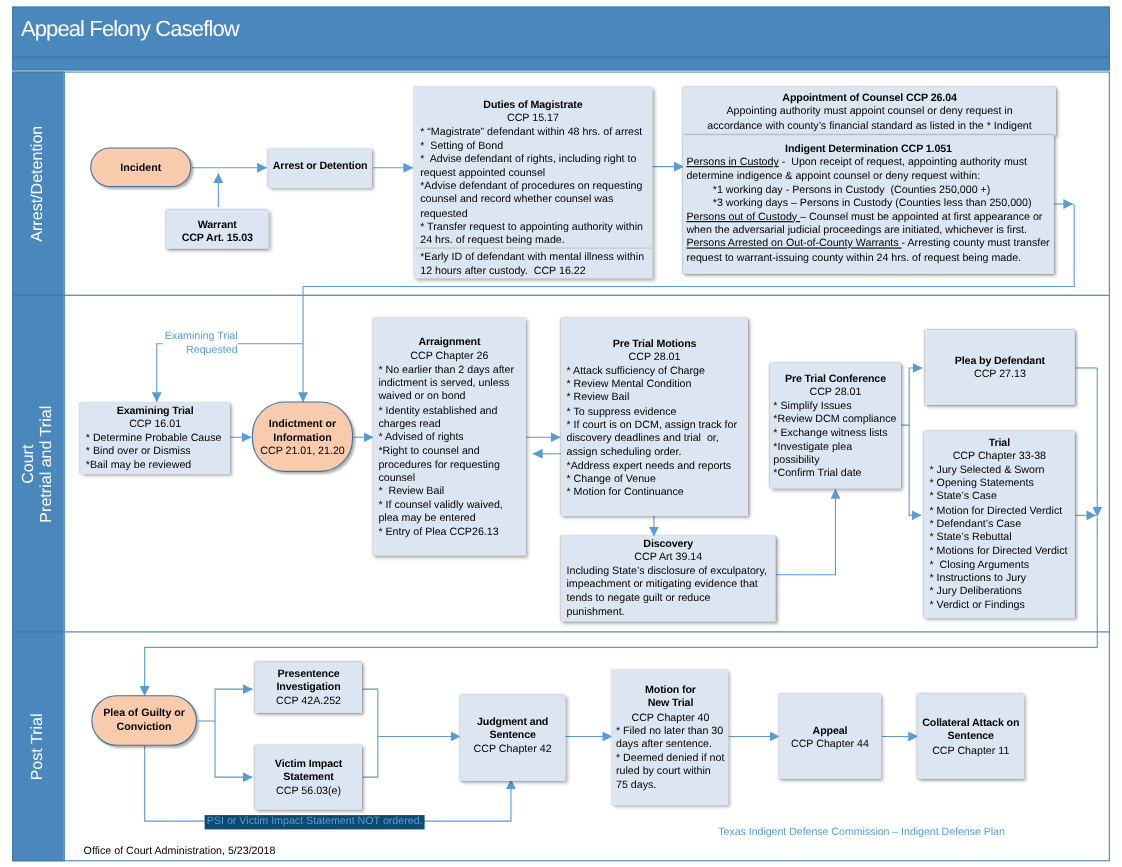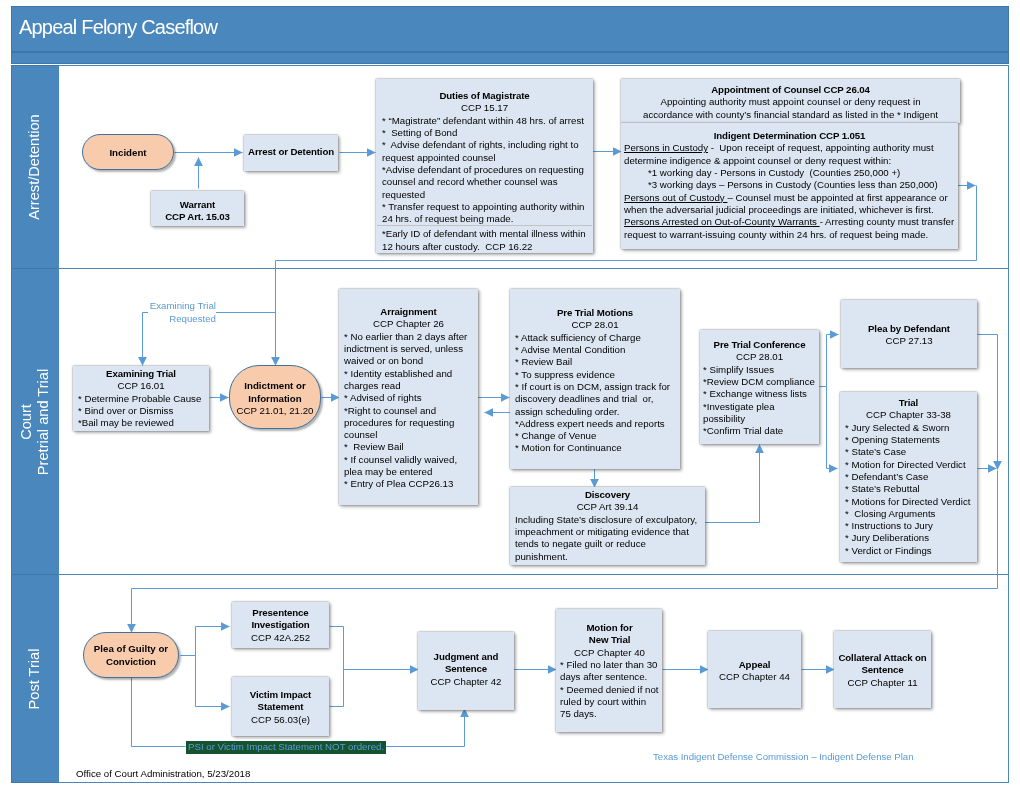--- a/index.html
+++ b/index.html
@@ -138,21 +138,21 @@
   <div class="l">* Advised of rights</div>
   <div class="l">*Right to counsel and procedures for requesting counsel</div>
   <div class="l">*  Review Bail</div>
   <div class="l">* If counsel validly waived, plea may be entered</div>
   <div class="l">* Entry of Plea CCP26.13</div>
 </div>
 <div class="box" style="left:510px;top:289px;width:170px;height:180px;padding:17px 4px 4px 4px">
   <div class="t">Pre Trial Motions</div>
   <div class="s">CCP 28.01</div>
   <div class="l">* Attack sufficiency of Charge</div>
-  <div class="l">* Advise Mental Condition</div>
+  <div class="l">* Review Mental Condition</div>
   <div class="l">* Review Bail</div>
   <div class="l">* To suppress evidence</div>
   <div class="l">* If court is on DCM, assign track for discovery deadlines and trial  or, assign scheduling order.</div>
   <div class="l">*Address expert needs and reports</div>
   <div class="l">* Change of Venue</div>
   <div class="l">* Motion for Continuance</div>
 </div>
 <div class="box" style="left:510px;top:487px;width:195px;height:78px;padding:1px 4px">
   <div class="t">Discovery</div>
   <div class="s">CCP Art 39.14</div>
@@ -223,16 +223,16 @@
   <div style="height:23px"></div>
   <div class="t">Appeal</div>
   <div class="s">CCP Chapter 44</div>
 </div>
 <div class="box" style="left:834px;top:631px;width:97px;height:77px;padding:2px 2px">
   <div style="height:18px"></div>
   <div class="t">Collateral Attack on
 Sentence</div>
   <div class="s">CCP Chapter 11</div>
 </div>
-<div class="lbl" style="left:186px;top:741px;background:#14532d;padding:0 2px">PSI or Victim Impact Statement NOT ordered.</div>
+<div class="lbl" style="left:186px;top:741px;background:#0c4a6e;padding:0 2px">PSI or Victim Impact Statement NOT ordered.</div>
 <div class="lbl" style="left:653px;top:751px;letter-spacing:-0.05px">Texas Indigent Defense Commission – Indigent Defense Plan</div>
 <div class="foot" style="left:76px;top:768px">Office of Court Administration, 5/23/2018</div>
 </div>
 
 </body></html>

